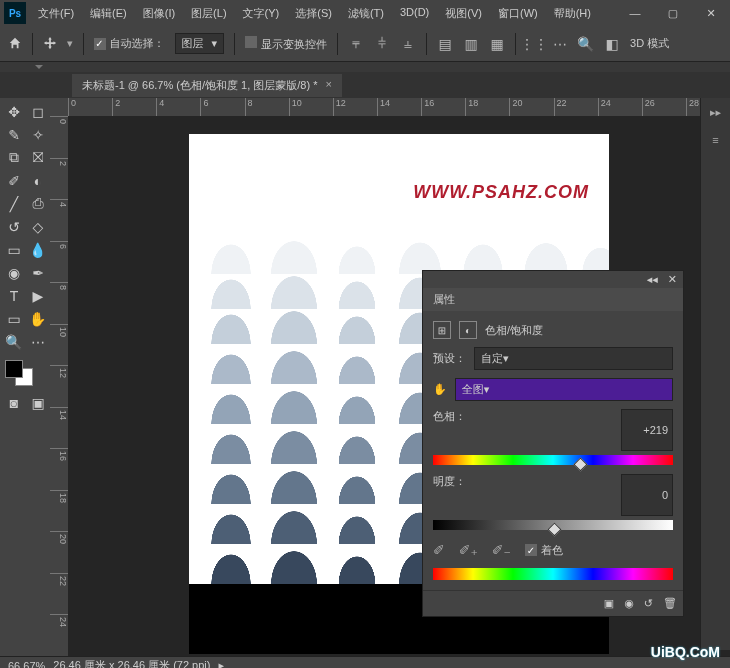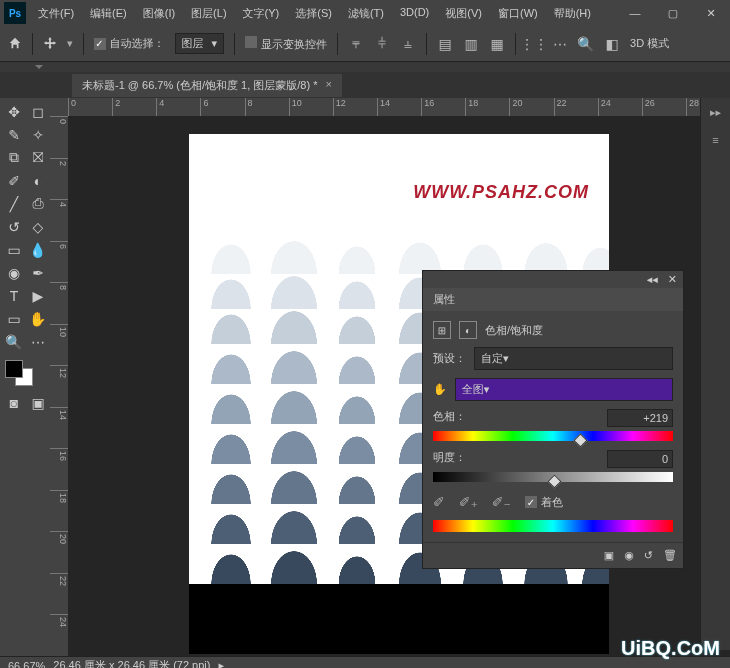--- a/index.html
+++ b/index.html
@@ -29,30 +29,30 @@
 .swatch-bg { position: absolute; width: 18px; height: 18px; background: #fff; border: 1px solid #888; top: 10px; left: 12px; }
 .ruler-area { flex: 1; display: flex; flex-direction: column; position: relative; background: #252525; }
 .h-ruler { height: 18px; background: #434343; display: flex; padding-left: 18px; }
 .ruler-mark { flex: 1; border-left: 1px solid #777; padding-left: 2px; font-size: 9px; color: #aaa; }
 .v-ruler { position: absolute; width: 18px; top: 18px; bottom: 0; background: #434343; display: flex; flex-direction: column; }
 .v-mark { flex: 1; border-top: 1px solid #777; font-size: 9px; color: #aaa; writing-mode: vertical-rl; padding-top: 2px; }
 .canvas-wrap { position: absolute; left: 18px; top: 18px; right: 0; bottom: 0; display: flex; align-items: flex-start; justify-content: center; padding-top: 18px; }
 .canvas { width: 420px; height: 520px; background: #fff; position: relative; overflow: hidden; }
 .mountain-layer { position: absolute; left: 0; right: 0; height: 100px; background-image: radial-gradient(ellipse 30px 45px at 10% 100%, currentColor 65%, transparent 66%), radial-gradient(ellipse 35px 50px at 25% 100%, currentColor 65%, transparent 66%), radial-gradient(ellipse 28px 42px at 40% 100%, currentColor 65%, transparent 66%), radial-gradient(ellipse 32px 48px at 55% 100%, currentColor 65%, transparent 66%), radial-gradient(ellipse 30px 45px at 70% 100%, currentColor 65%, transparent 66%), radial-gradient(ellipse 33px 47px at 85% 100%, currentColor 65%, transparent 66%), radial-gradient(ellipse 28px 40px at 98% 100%, currentColor 65%, transparent 66%); }
 .watermark { position: absolute; top: 48px; right: 20px; font-size: 18px; font-weight: bold; color: #b01e2f; text-shadow: 0 0 3px #fff, 0 0 3px #fff; font-style: italic; letter-spacing: 1px; }
-.corner-watermark { position: absolute; bottom: 8px; right: 10px; font-size: 20px; font-weight: bold; color: #fff; text-shadow: 0 0 2px #4bd; }
+.corner-watermark { position: absolute; bottom: 8px; right: 10px; font-size: 14px; font-weight: bold; color: #fff; text-shadow: 0 0 2px #4bd; }
 .panel { position: absolute; width: 262px; right: 46px; top: 270px; background: #434343; border: 1px solid #222; z-index: 10; }
 .panel-head { display: flex; justify-content: flex-end; padding: 2px 6px; gap: 10px; }
 .panel-tab { padding: 4px 10px; background: #4b4b4b; }
 .panel-body { padding: 10px; }
 .row { display: flex; align-items: center; gap: 8px; margin-bottom: 8px; }
 .icon-box { width: 18px; height: 18px; border: 1px solid #888; display: flex; align-items: center; justify-content: center; font-size: 10px; }
 .panel-select { flex: 1; background: #333; border: 1px solid #222; padding: 3px 6px; display: flex; justify-content: flex-start; align-items: center; }
 .panel-select.disabled { background: #4c1d95; color: #777; }
-.value-box { width: 66px; background: #333; border: 1px solid #222; padding: 2px 4px; text-align: right; }
+.value-box { width: 52px; background: #333; border: 1px solid #222; padding: 14px 4px; text-align: right; }
 .slider-wrap { margin-bottom: 9px; }
 .slider-label-row { display: flex; justify-content: space-between; margin-bottom: 4px; }
 .hue-track { height: 10px; background: linear-gradient(90deg, red, yellow, lime, cyan, blue, magenta, red); position: relative; }
 .sat-track { height: 10px; background: linear-gradient(90deg, #888 0%, #888 48%, #a00 100%); position: relative; }
 .light-track { height: 10px; background: linear-gradient(90deg, #000, #888, #fff); position: relative; }
 .hue-bar { height: 12px; background: linear-gradient(90deg, red, yellow, lime, cyan, blue, magenta, red); margin-top: 10px; }
 .thumb { position: absolute; width: 10px; height: 10px; background: #ddd; border: 1px solid #333; top: 8px; transform: rotate(45deg) translateX(-5px); }
 .eyedroppers { display: flex; gap: 14px; margin-top: 12px; align-items: center; }
 .ed { color: #aaa; font-size: 14px; }
 .panel-foot { display: flex; justify-content: flex-end; padding: 6px; gap: 10px; border-top: 1px solid #333; }

